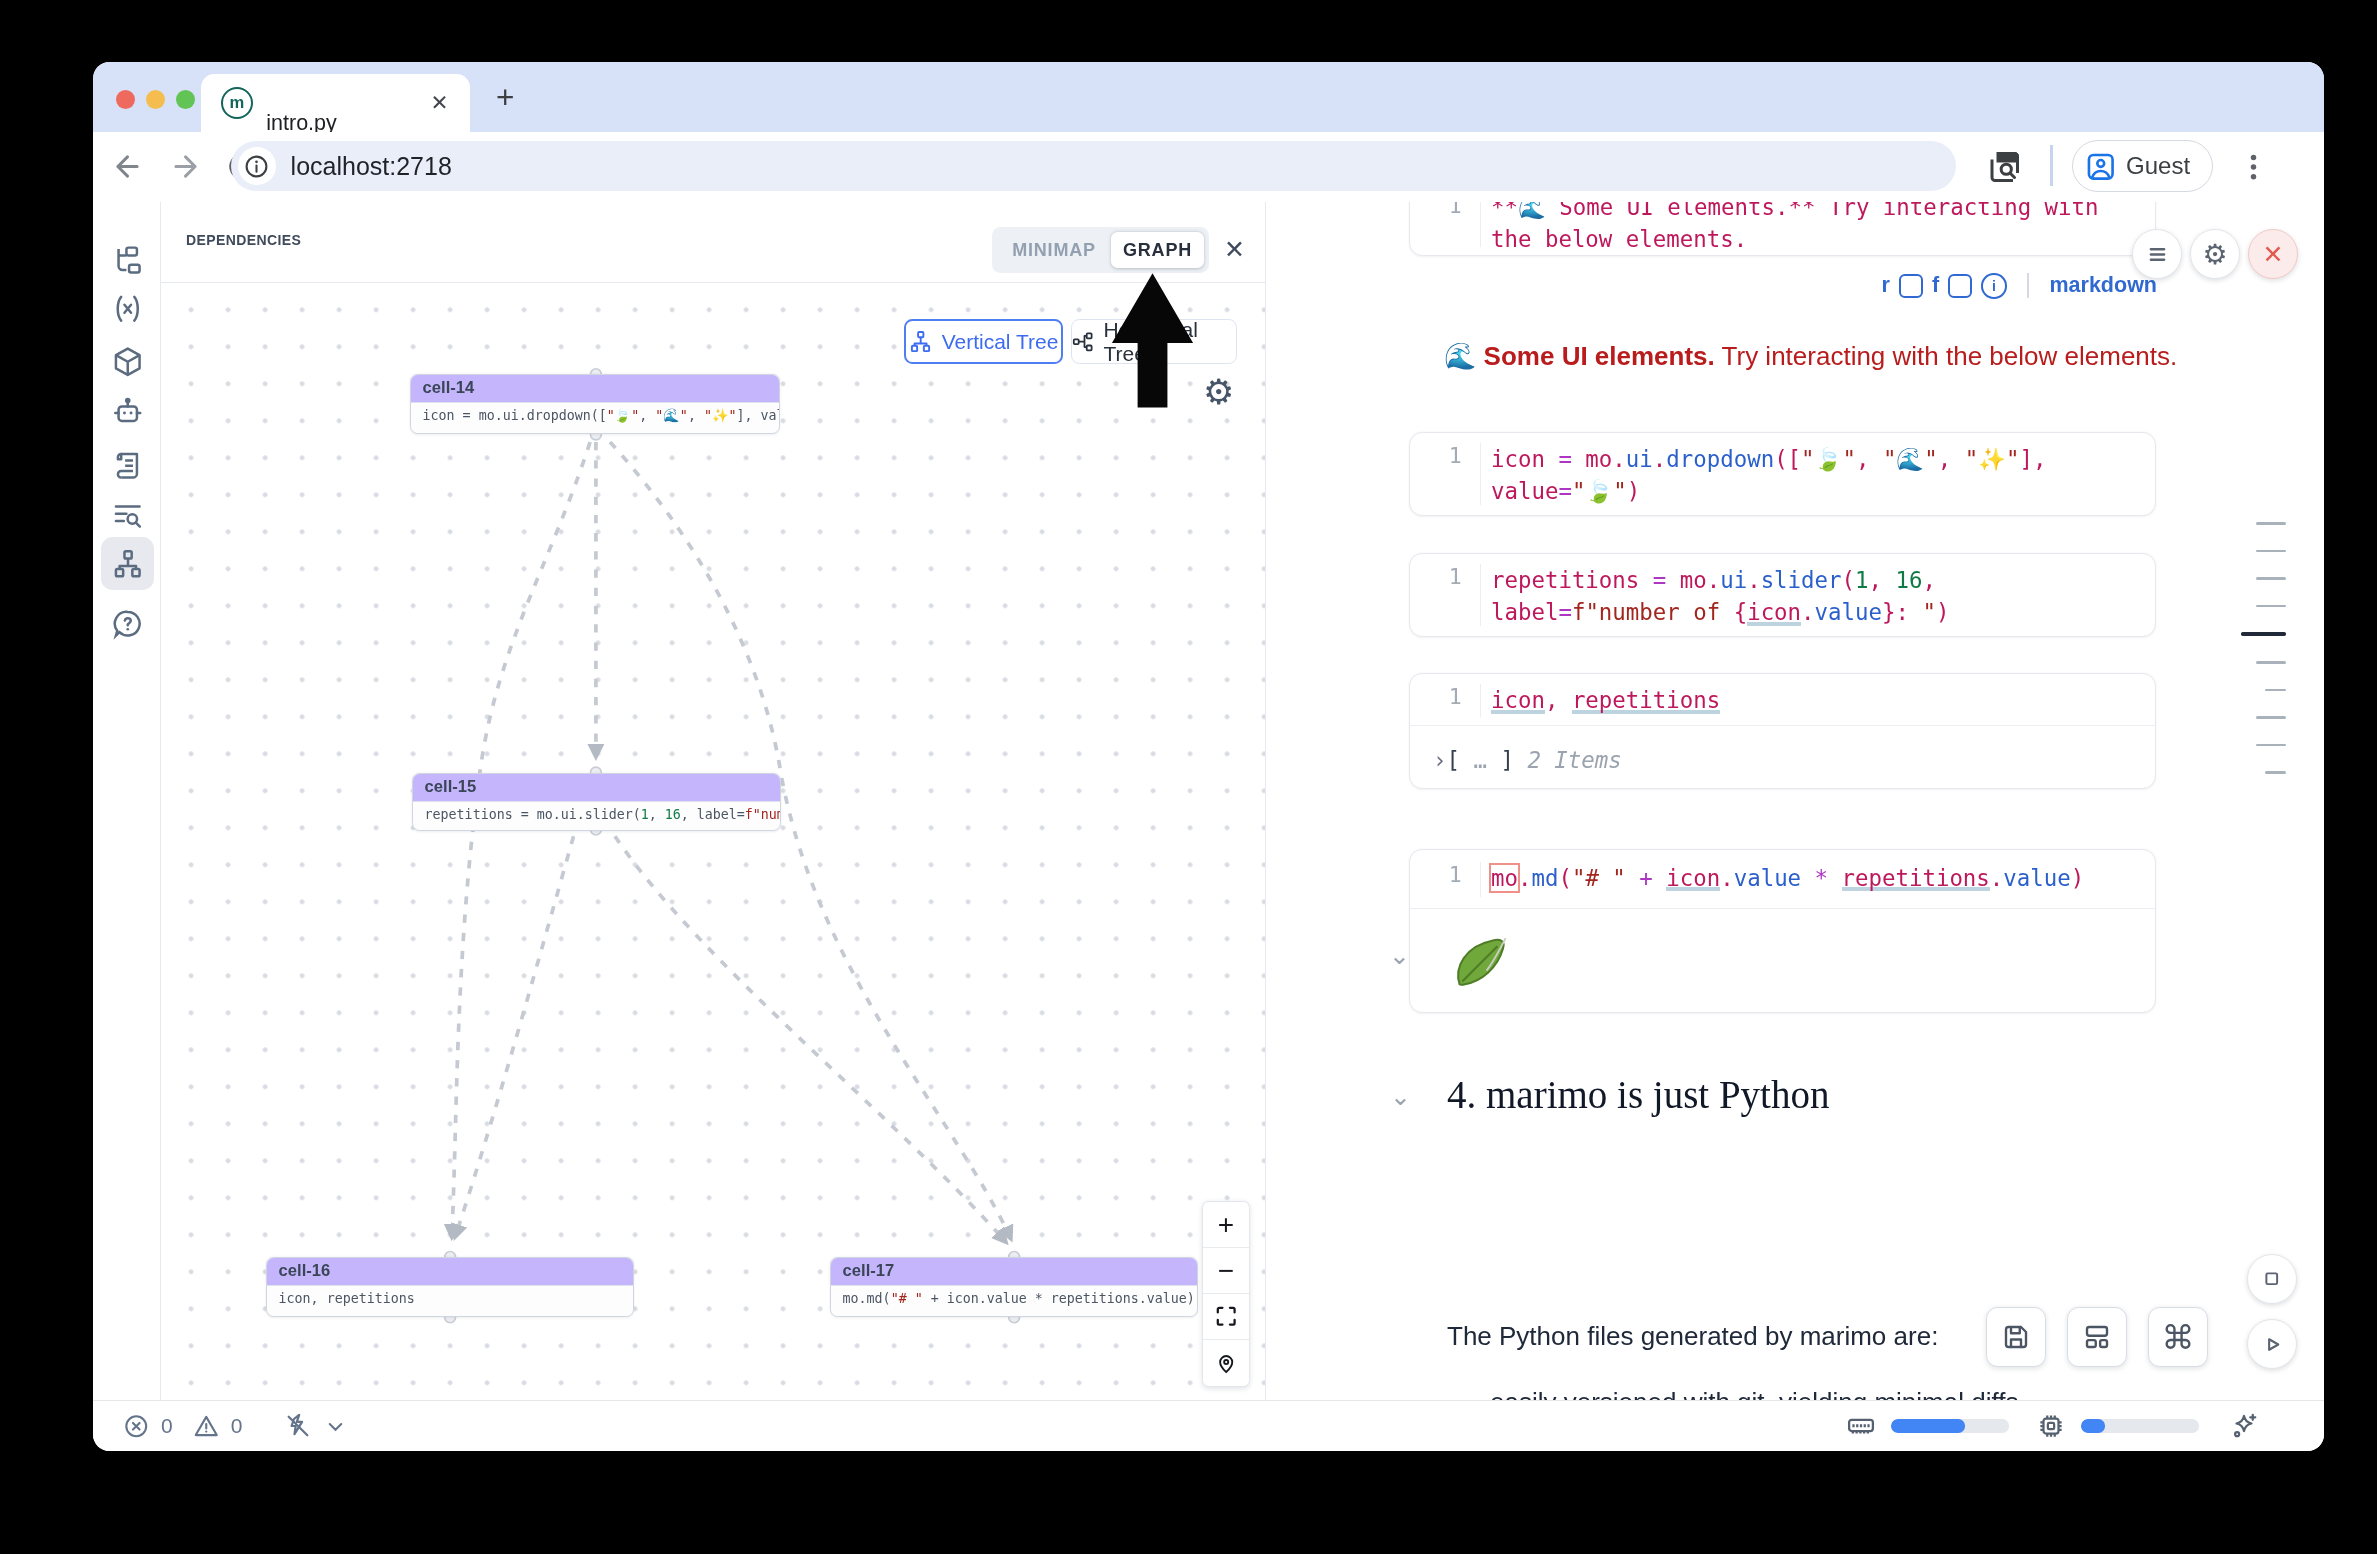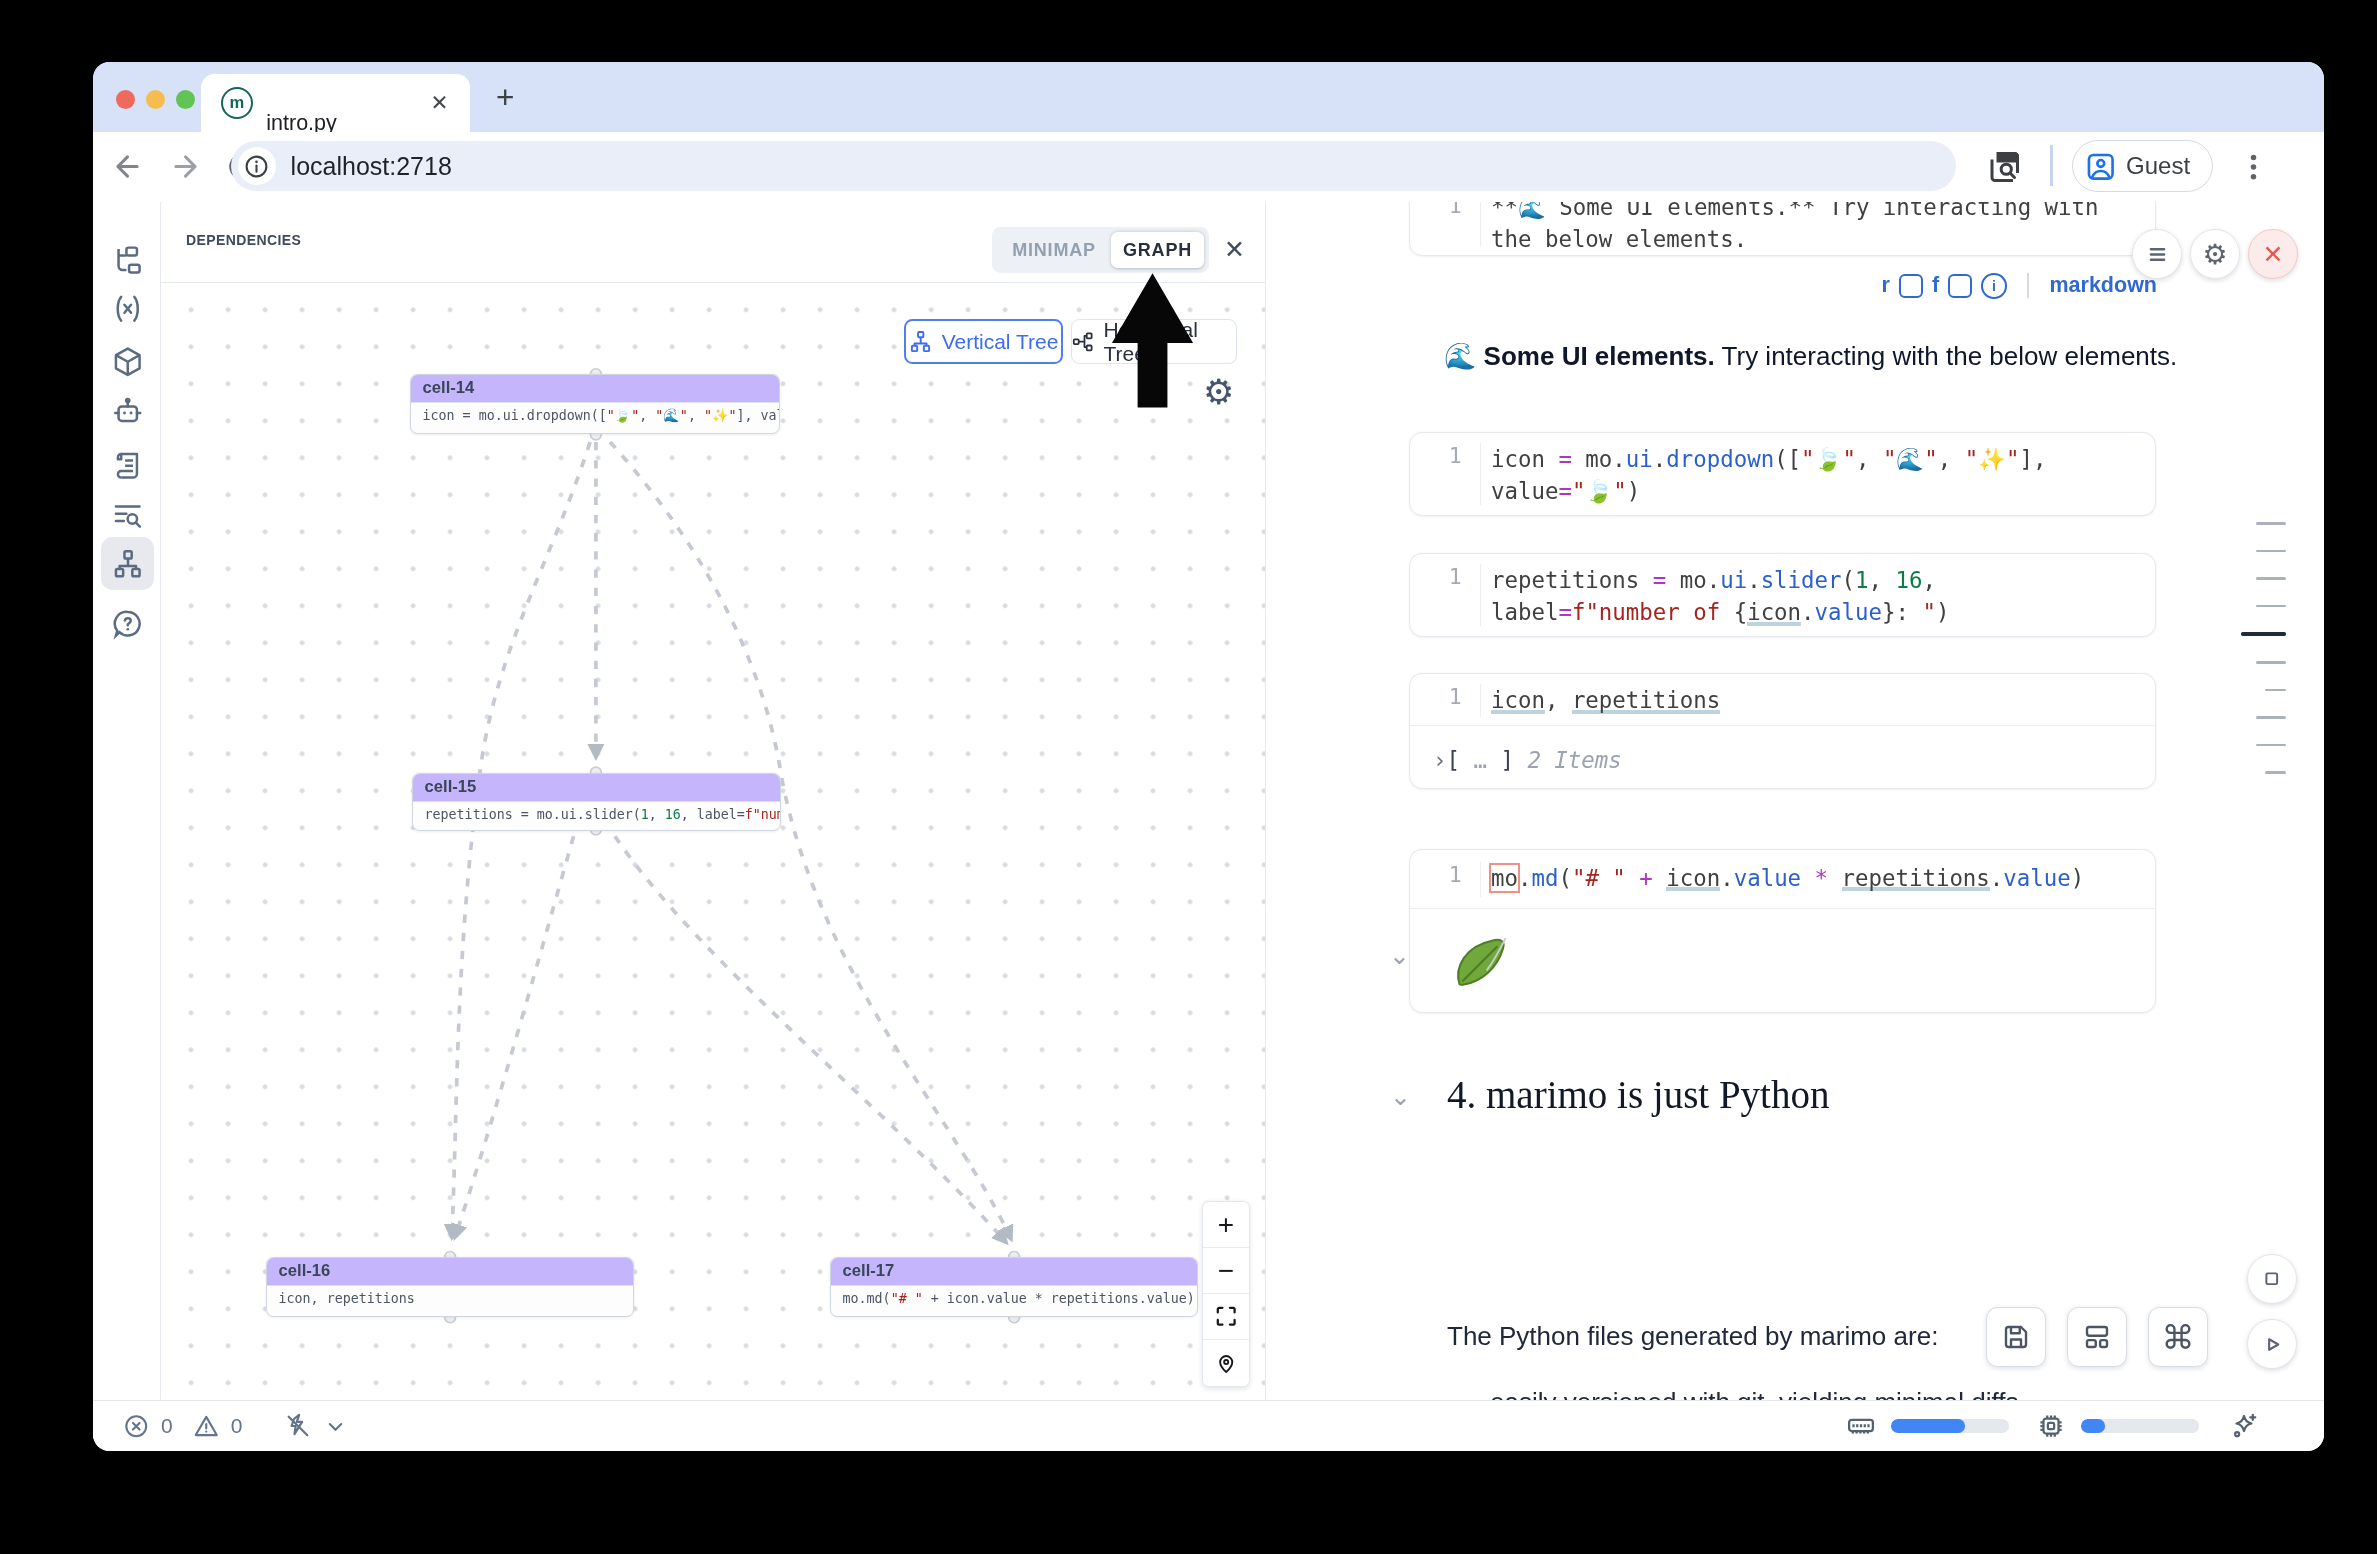--- a/index.html
+++ b/index.html
@@ -62,29 +62,29 @@
   .zbtn{width:100%;height:46px;display:flex;align-items:center;justify-content:center;font-size:28px;color:#16181d;
         border-bottom:0.8px solid #e8eaee;box-sizing:border-box;}
   .zbtn:last-child{border-bottom:none;}
   .annot{position:absolute;left:0;top:0;z-index:9;pointer-events:none;}
   
   .nb{position:absolute;left:1172px;top:0;width:1059px;height:1198px;border-left:1.7px solid #e6e9ef;overflow:hidden;background:#fff;}
   .card{position:absolute;background:#fff;border:1.7px solid #e6e8ee;border-radius:13.3px;box-shadow:0 0.8px 2.5px rgba(15,23,42,.06);box-sizing:border-box;}
   .lineno{position:absolute;left:11.6px;width:40px;text-align:right;font-family:"DejaVu Sans Mono",monospace;font-size:21.5px;color:#a3abb5;}
   .gutter{position:absolute;left:70px;width:0;border-left:1.7px solid #eceef2;}
   .code{position:absolute;left:81px;right:13.3px;font-family:"DejaVu Sans Mono",monospace;font-size:22.4px;line-height:32px;white-space:pre-wrap;}
-  .sg.d{color:#404040;} .sg.kw{color:#2a5fcc;} .sg.str{color:#a3261e;} .sg.num{color:#0e7a45;} .sg.op{color:#ad36c3;}
+  .sg.d{color:#be185d;} .sg.kw{color:#2a5fcc;} .sg.str{color:#a3261e;} .sg.num{color:#0e7a45;} .sg.op{color:#ad36c3;}
   .sg.ul{box-shadow:inset 0 -4.1px 0 #bdd3e0;padding-bottom:0.8px;}
   .sg.boxed{outline:2.1px solid #ef9089;outline-offset:0.8px;}
   .carddiv{position:absolute;left:0;right:0;border-top:1.7px solid #eceef2;}
   .mdrow{position:absolute;right:168px;top:68px;height:31.5px;display:flex;align-items:center;gap:9px;color:#3069d1;font-size:21.5px;font-weight:700;}
   .mdbox{width:20px;height:20px;border:2.5px solid #3069d1;border-radius:5.8px;}
   .mdinfo{width:21.5px;height:21.5px;border:2.1px solid #3069d1;border-radius:50%;font-size:14px;display:flex;align-items:center;justify-content:center;font-weight:700;}
   .mddiv{width:1.7px;height:25px;background:#d6dae0;margin:0 11.6px;}
-  .mdout{position:absolute;left:178px;top:139px;font-size:26px;color:#0f172a;}
+  .mdout{position:absolute;left:178px;top:139px;font-size:26px;color:#b91c1c;}
   .chev{position:absolute;color:#9aa3ae;font-size:25px;}
   .outtxt{font-family:"DejaVu Sans Mono",monospace;font-size:22.4px;color:#374151;}
   .serifh{font-family:"Liberation Serif","DejaVu Serif",serif;font-size:39px;color:#111827;}
   .prose{font-size:26px;line-height:41px;color:#20293a;white-space:pre-line;}
   .circbtn{position:absolute;width:48px;height:48px;border-radius:50%;background:#fff;border:1.7px solid #e2e5ea;
            box-shadow:0 1.7px 5px rgba(20,30,50,.14);display:flex;align-items:center;justify-content:center;color:#5b6470;}
   .circbtn.red{background:#fbebea;border-color:#f3c9c7;color:#e25950;}
   .mmwrap{position:absolute;left:975px;top:320px;width:45px;display:flex;flex-direction:column;align-items:flex-end;gap:25px;}
   .mmk{height:2.5px;background:#a9b1bb;border-radius:1.7px;}
   .mmkb{height:4.1px;background:#1f2937;}

